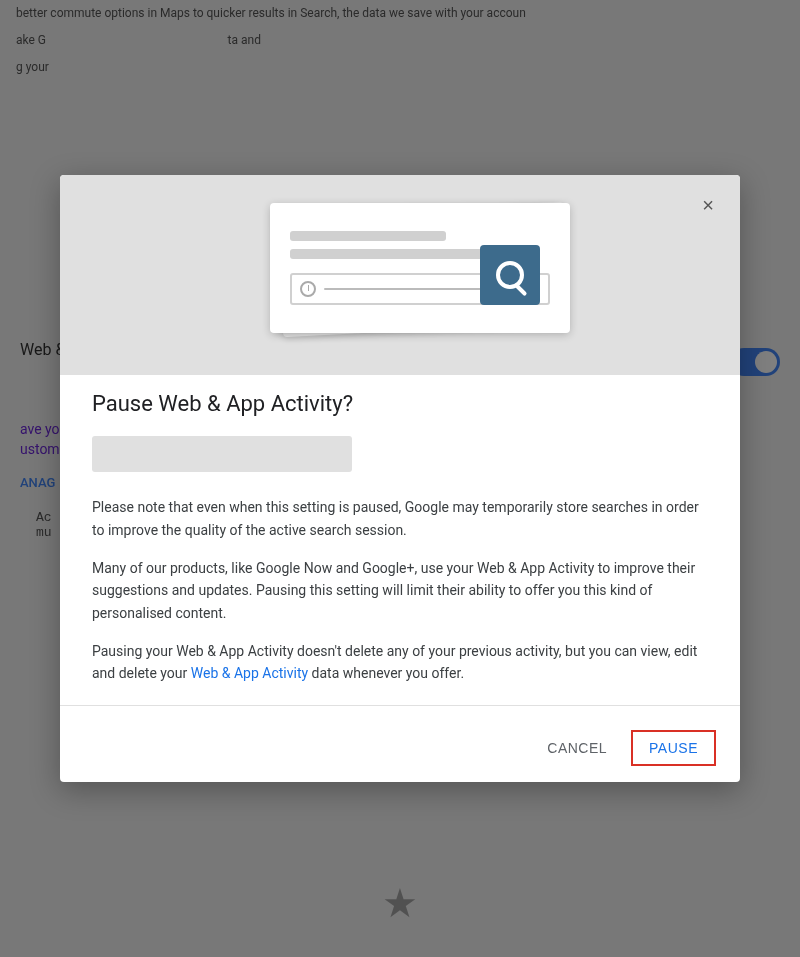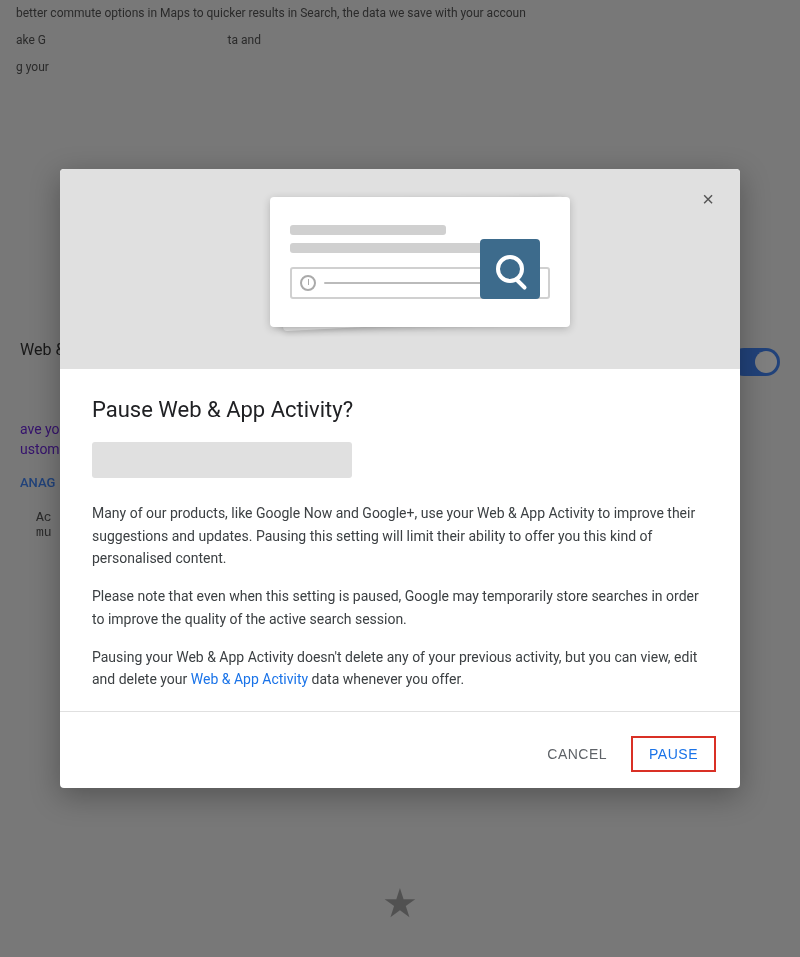--- a/index.html
+++ b/index.html
@@ -276,21 +276,21 @@
       display: flex;
       align-items: center;
       justify-content: center;
       font-size: 20px;
       color: #555;
       z-index: 10;
     }
 
     
     .dialog-body {
-      padding: 28px 32px 0;
+      padding: 16px 32px 0;
     }
 
     .dialog-title {
       font-size: 22px;
       font-weight: 400;
       color: #202124;
       margin-bottom: 20px;
     }
 
     
@@ -395,22 +395,22 @@
       </div>
     </div>
 
     <div class="dialog-body">
 
       <h2 class="dialog-title">Pause Web &amp; App Activity?</h2>
 
       <div class="gray-bar"></div>
 
       <div class="dialog-content">
+        <p>Please note that even when this setting is paused, Google may temporarily store searches in order to improve the quality of the active search session.</p>
         <p>Many of our products, like Google Now and Google+, use your Web &amp; App Activity to improve their suggestions and updates. Pausing this setting will limit their ability to offer you this kind of personalised content.</p>
-        <p>Please note that even when this setting is paused, Google may temporarily store searches in order to improve the quality of the active search session.</p>
         <p>
           <span>Pausing your Web &amp; App Activity doesn't delete any of your previous activity, but you can view, edit and delete your </span><a href="#">Web &amp; App Activity</a><span> data whenever you offer.</span>
         </p>
       </div>
     </div>
 
     <div class="dialog-footer">
       <button class="btn-cancel">CANCEL</button>
       <button class="btn-pause">PAUSE</button>
     </div>

